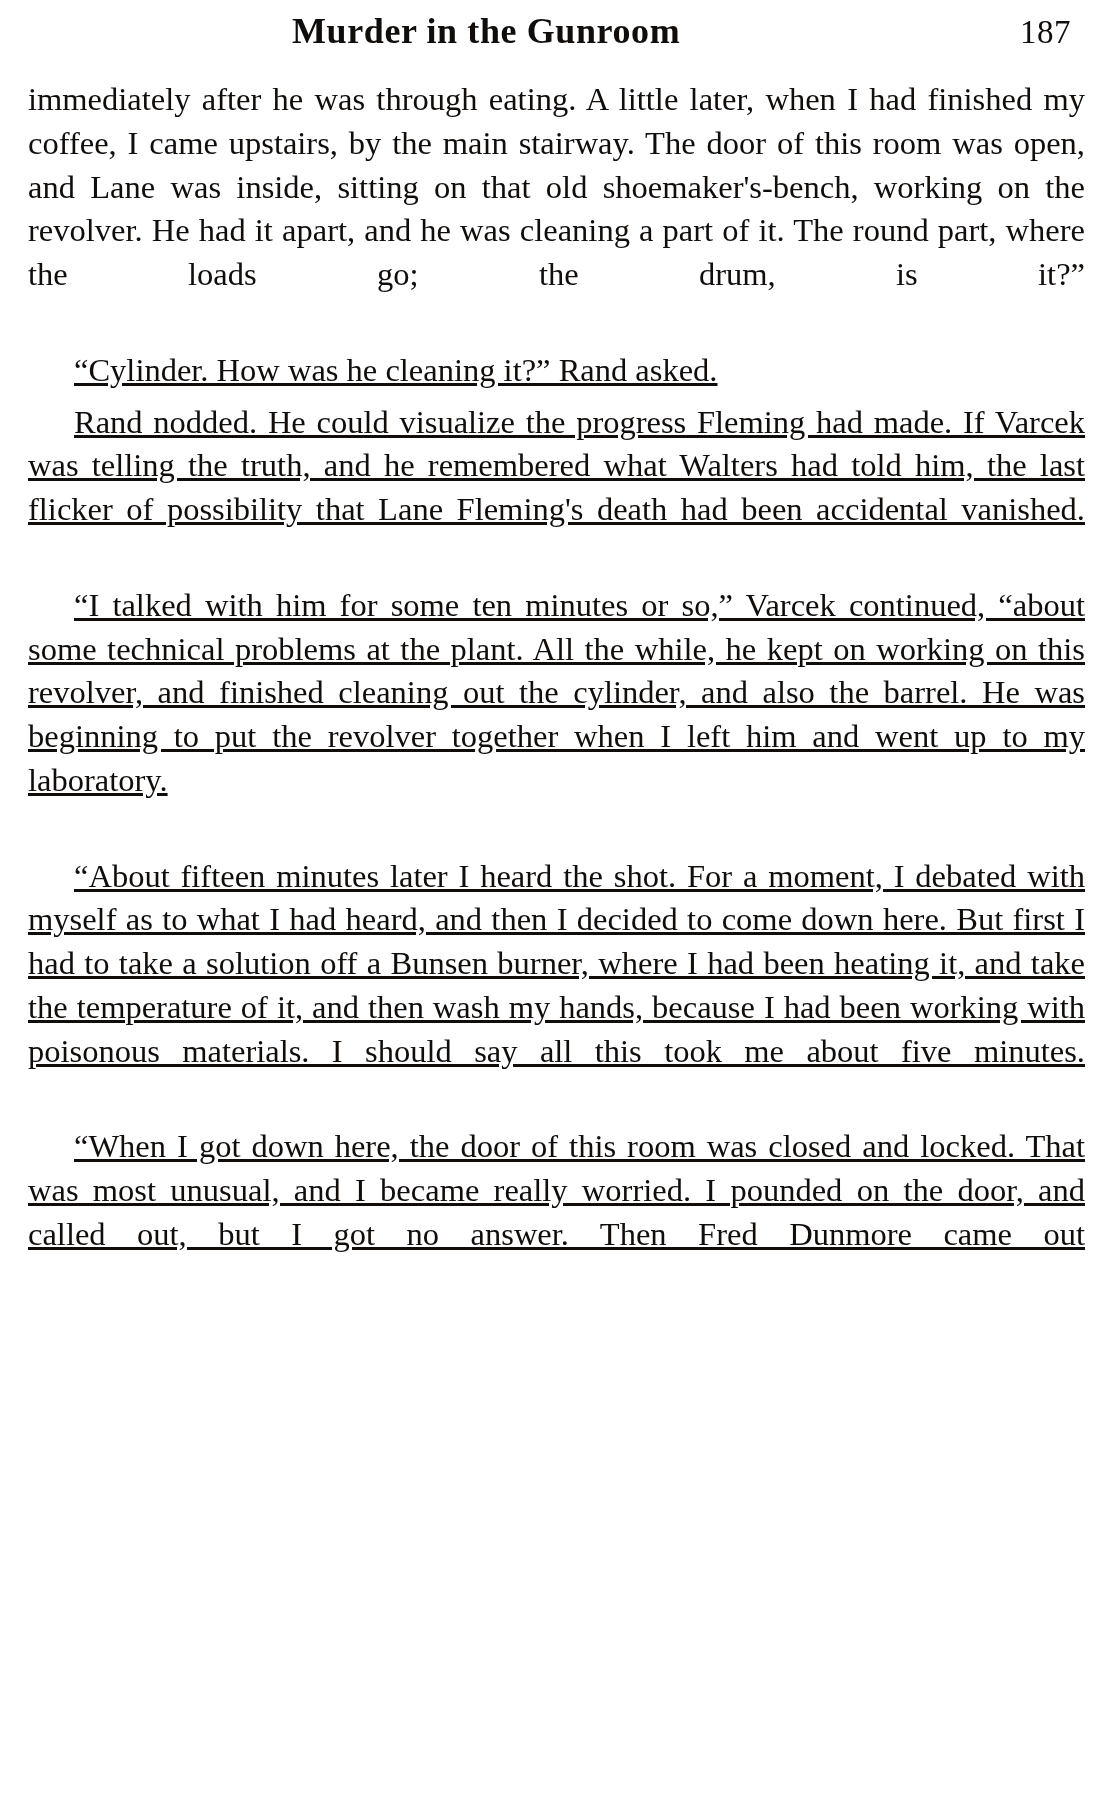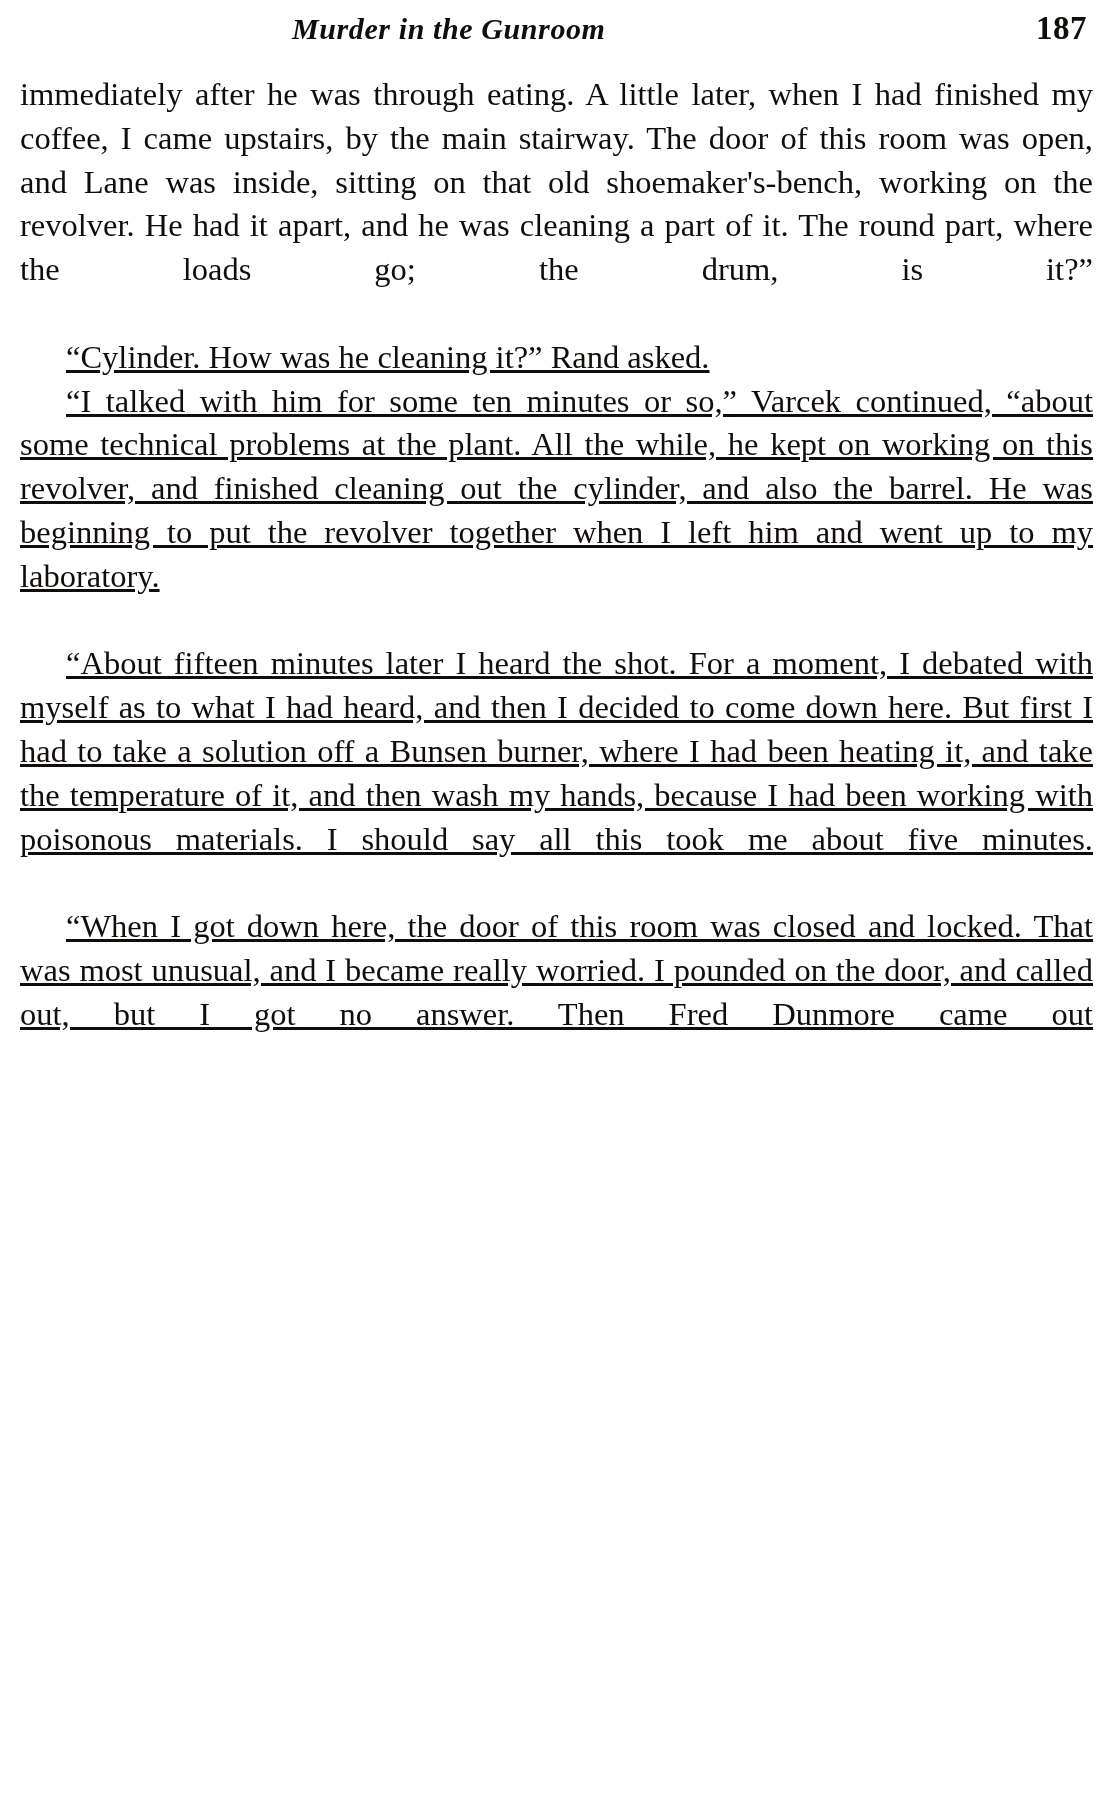--- a/index.html
+++ b/index.html
@@ -22,43 +22,42 @@
     padding: 0;
   }
   .header {
     display: flex;
     align-items: baseline;
     justify-content: space-between;
     margin: 10px 18px 0 22px;
     padding-bottom: 2px;
   }
   .running-title {
-    font-style: italic;
     font-weight: bold;
-    font-size: 30px;
+    font-size: 36px;
     letter-spacing: 0.6px;
     margin-left: 270px;
     white-space: nowrap;
   }
   .folio {
-    font-weight: bold;
+    font-weight: normal;
     font-size: 33px;
     letter-spacing: 0.5px;
-    margin-right: 8px;
+    margin-right: 24px;
   }
   .body-text {
     margin: 24px 20px 0 20px;
     font-size: 32.5px;
     line-height: 43.8px;
     text-align: justify;
     text-justify: inter-word;
     hyphens: manual;
   }
   .body-text p {
-    margin: 0;
+    margin: 8px;
     text-indent: 0;
   }
   .body-text p.indent {
     text-indent: 46px;
     text-decoration: underline;
   }
   
   .body-text p.stretch {
     text-align: justify;
   }
@@ -74,18 +73,19 @@
 <div class="page">
 
   <div class="header">
     <div class="running-title">Murder in the Gunroom</div>
     <div class="folio">187</div>
   </div>
 
   <div class="body-text">
     <p class="stretch">immediately after he was through eating. A little later, when I had finished my coffee, I came upstairs, by the main stairway. The door of this room was open, and Lane was inside, sitting on that old shoemaker's-bench, working on the revolver. He had it apart, and he was cleaning a part of it. The round part, where the loads go; the drum, is it?”</p>
     <p class="indent">“Cylinder. How was he cleaning it?” Rand asked.</p>
+    <p class="indent stretch">Rand nodded. He could visualize the progress Fleming had made. If Varcek was telling the truth, and he remembered what Walters had told him, the last flicker of possibility that Lane Fleming's death had been accidental vanished.</p>
     <p class="indent stretch">“I talked with him for some ten minutes or so,” Varcek continued, “about some technical problems at the plant. All the while, he kept on working on this revolver, and finished cleaning out the cylinder, and also the barrel. He was beginning to put the revolver together when I left him and went up to my laboratory.</p>
     <p class="indent stretch">“About fifteen minutes later I heard the shot. For a moment, I debated with myself as to what I had heard, and then I decided to come down here. But first I had to take a solution off a Bunsen burner, where I had been heating it, and take the temperature of it, and then wash my hands, because I had been working with poisonous materials. I should say all this took me about five minutes.</p>
     <p class="indent stretch">“When I got down here, the door of this room was closed and locked. That was most unusual, and I became really worried. I pounded on the door, and called out, but I got no answer. Then Fred Dunmore came out</p>
   </div>
 
 </div>
 
 </body></html>

